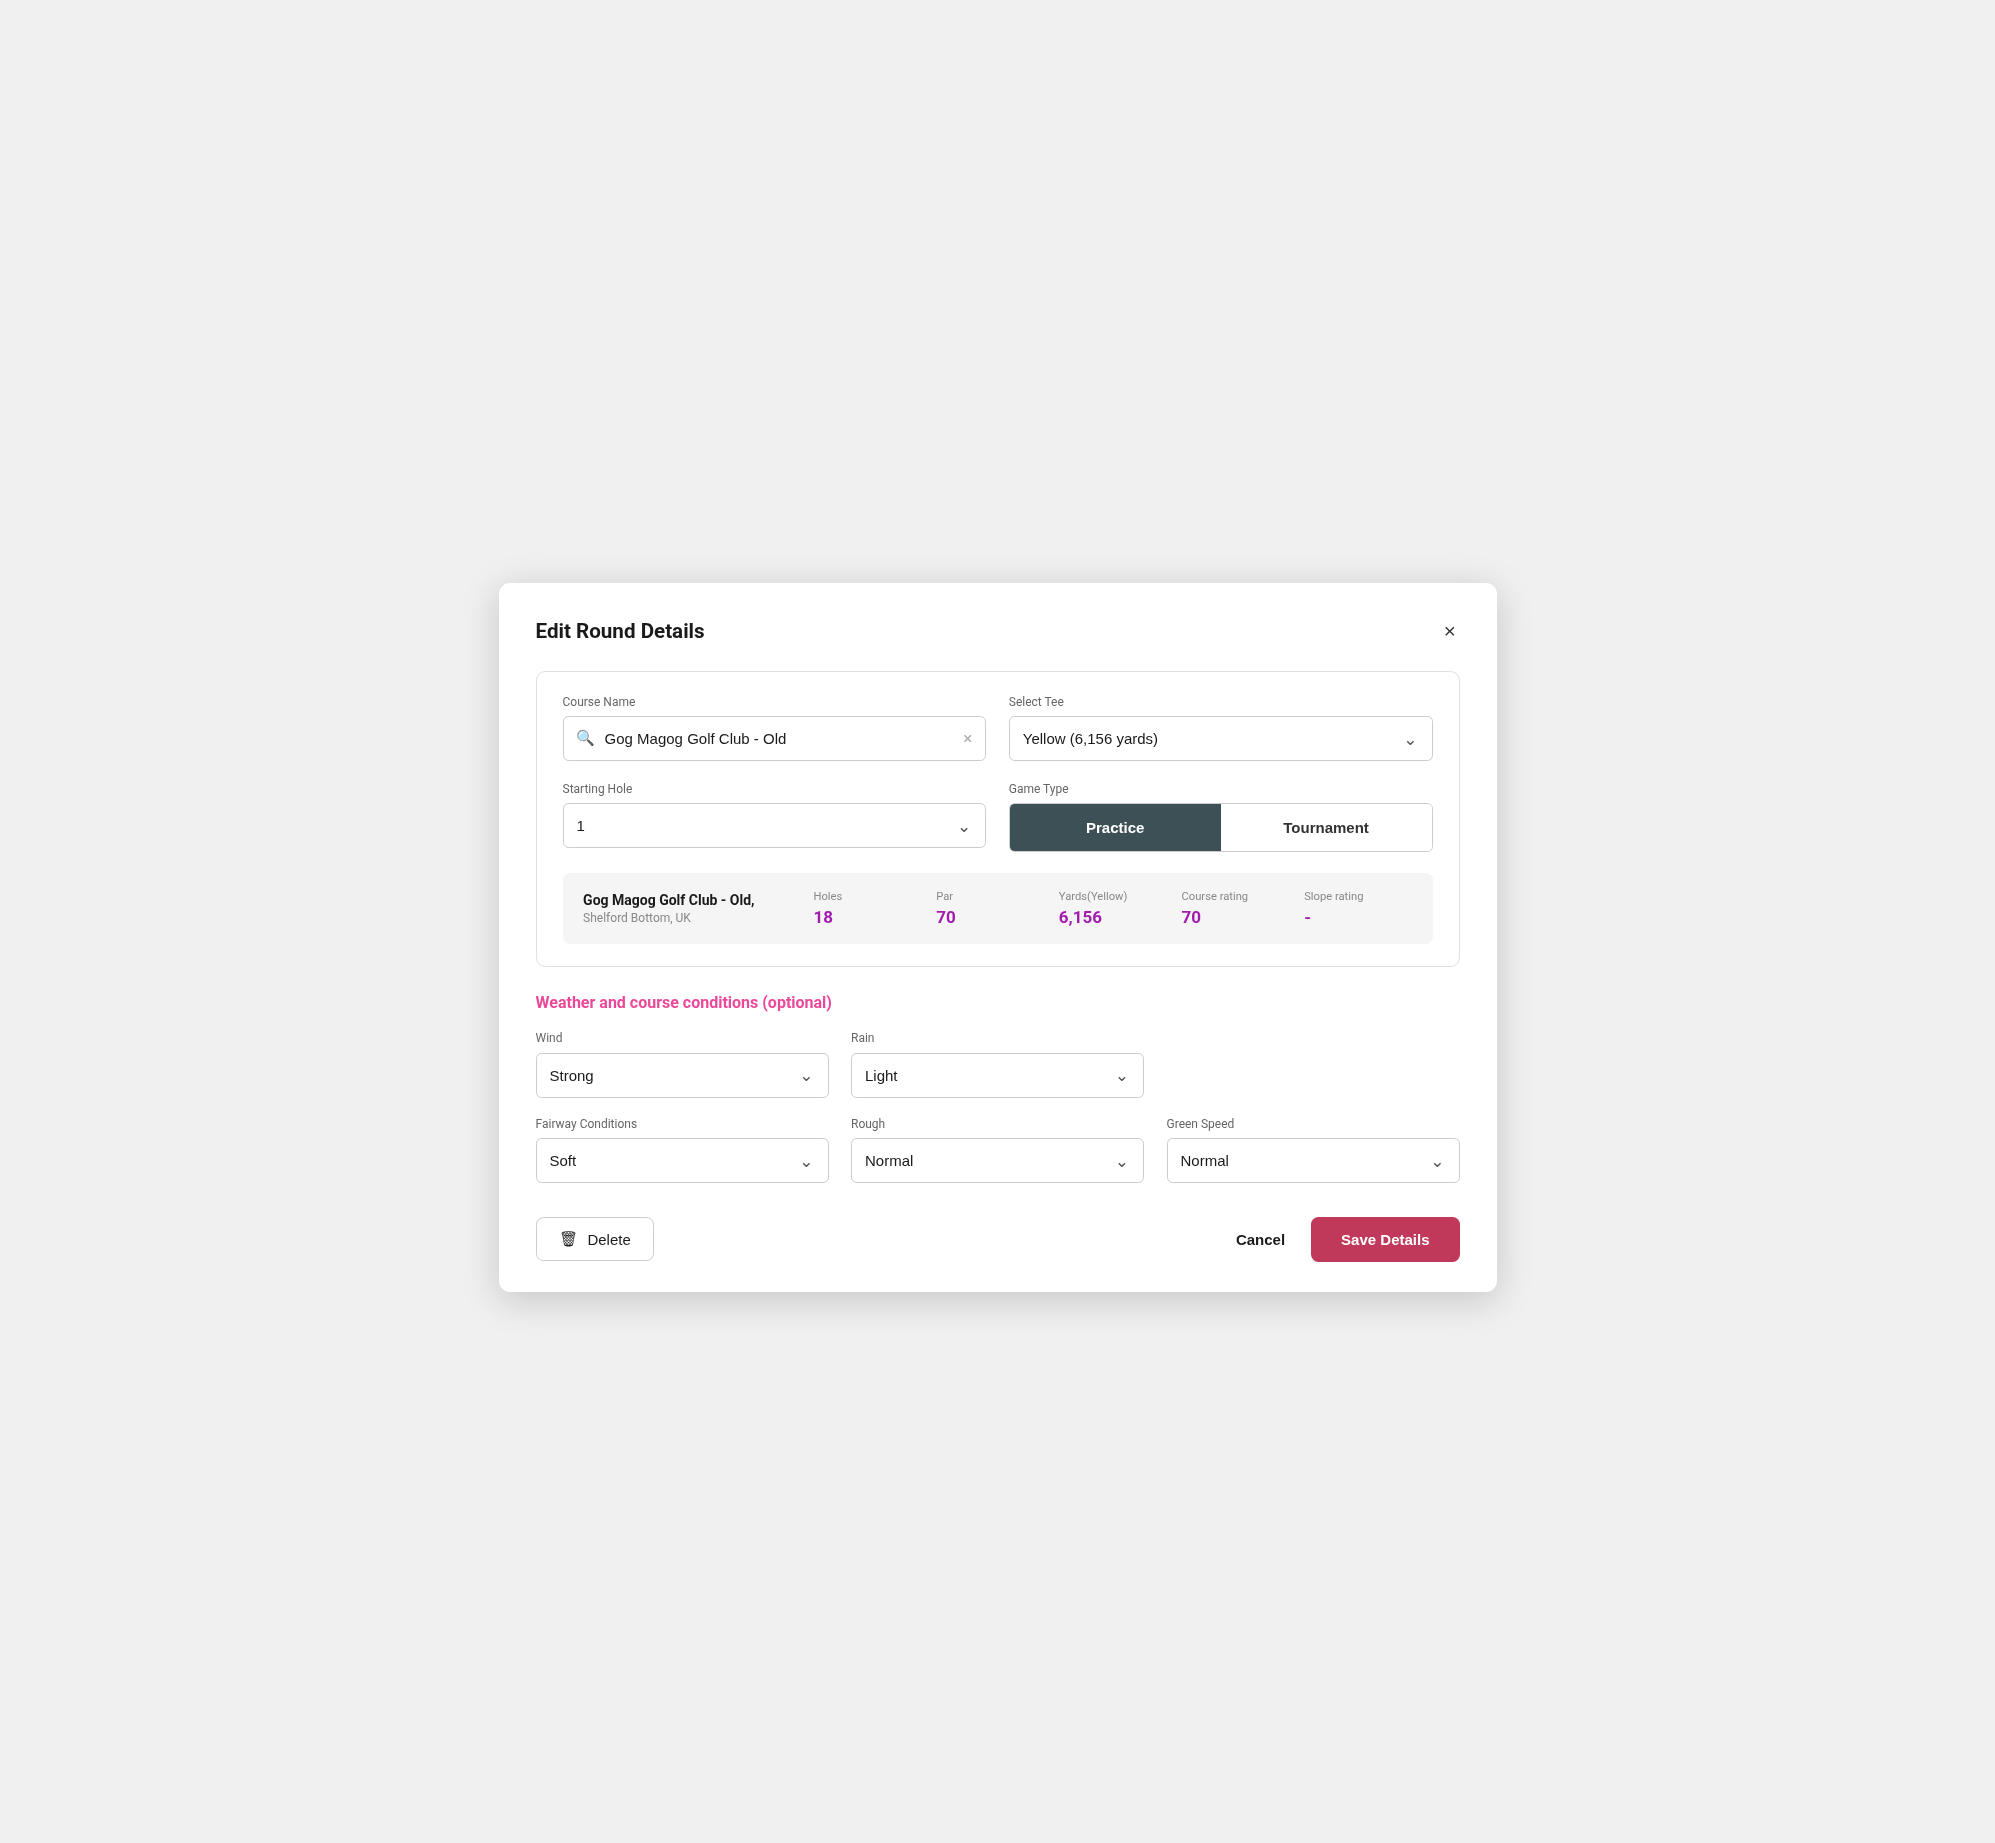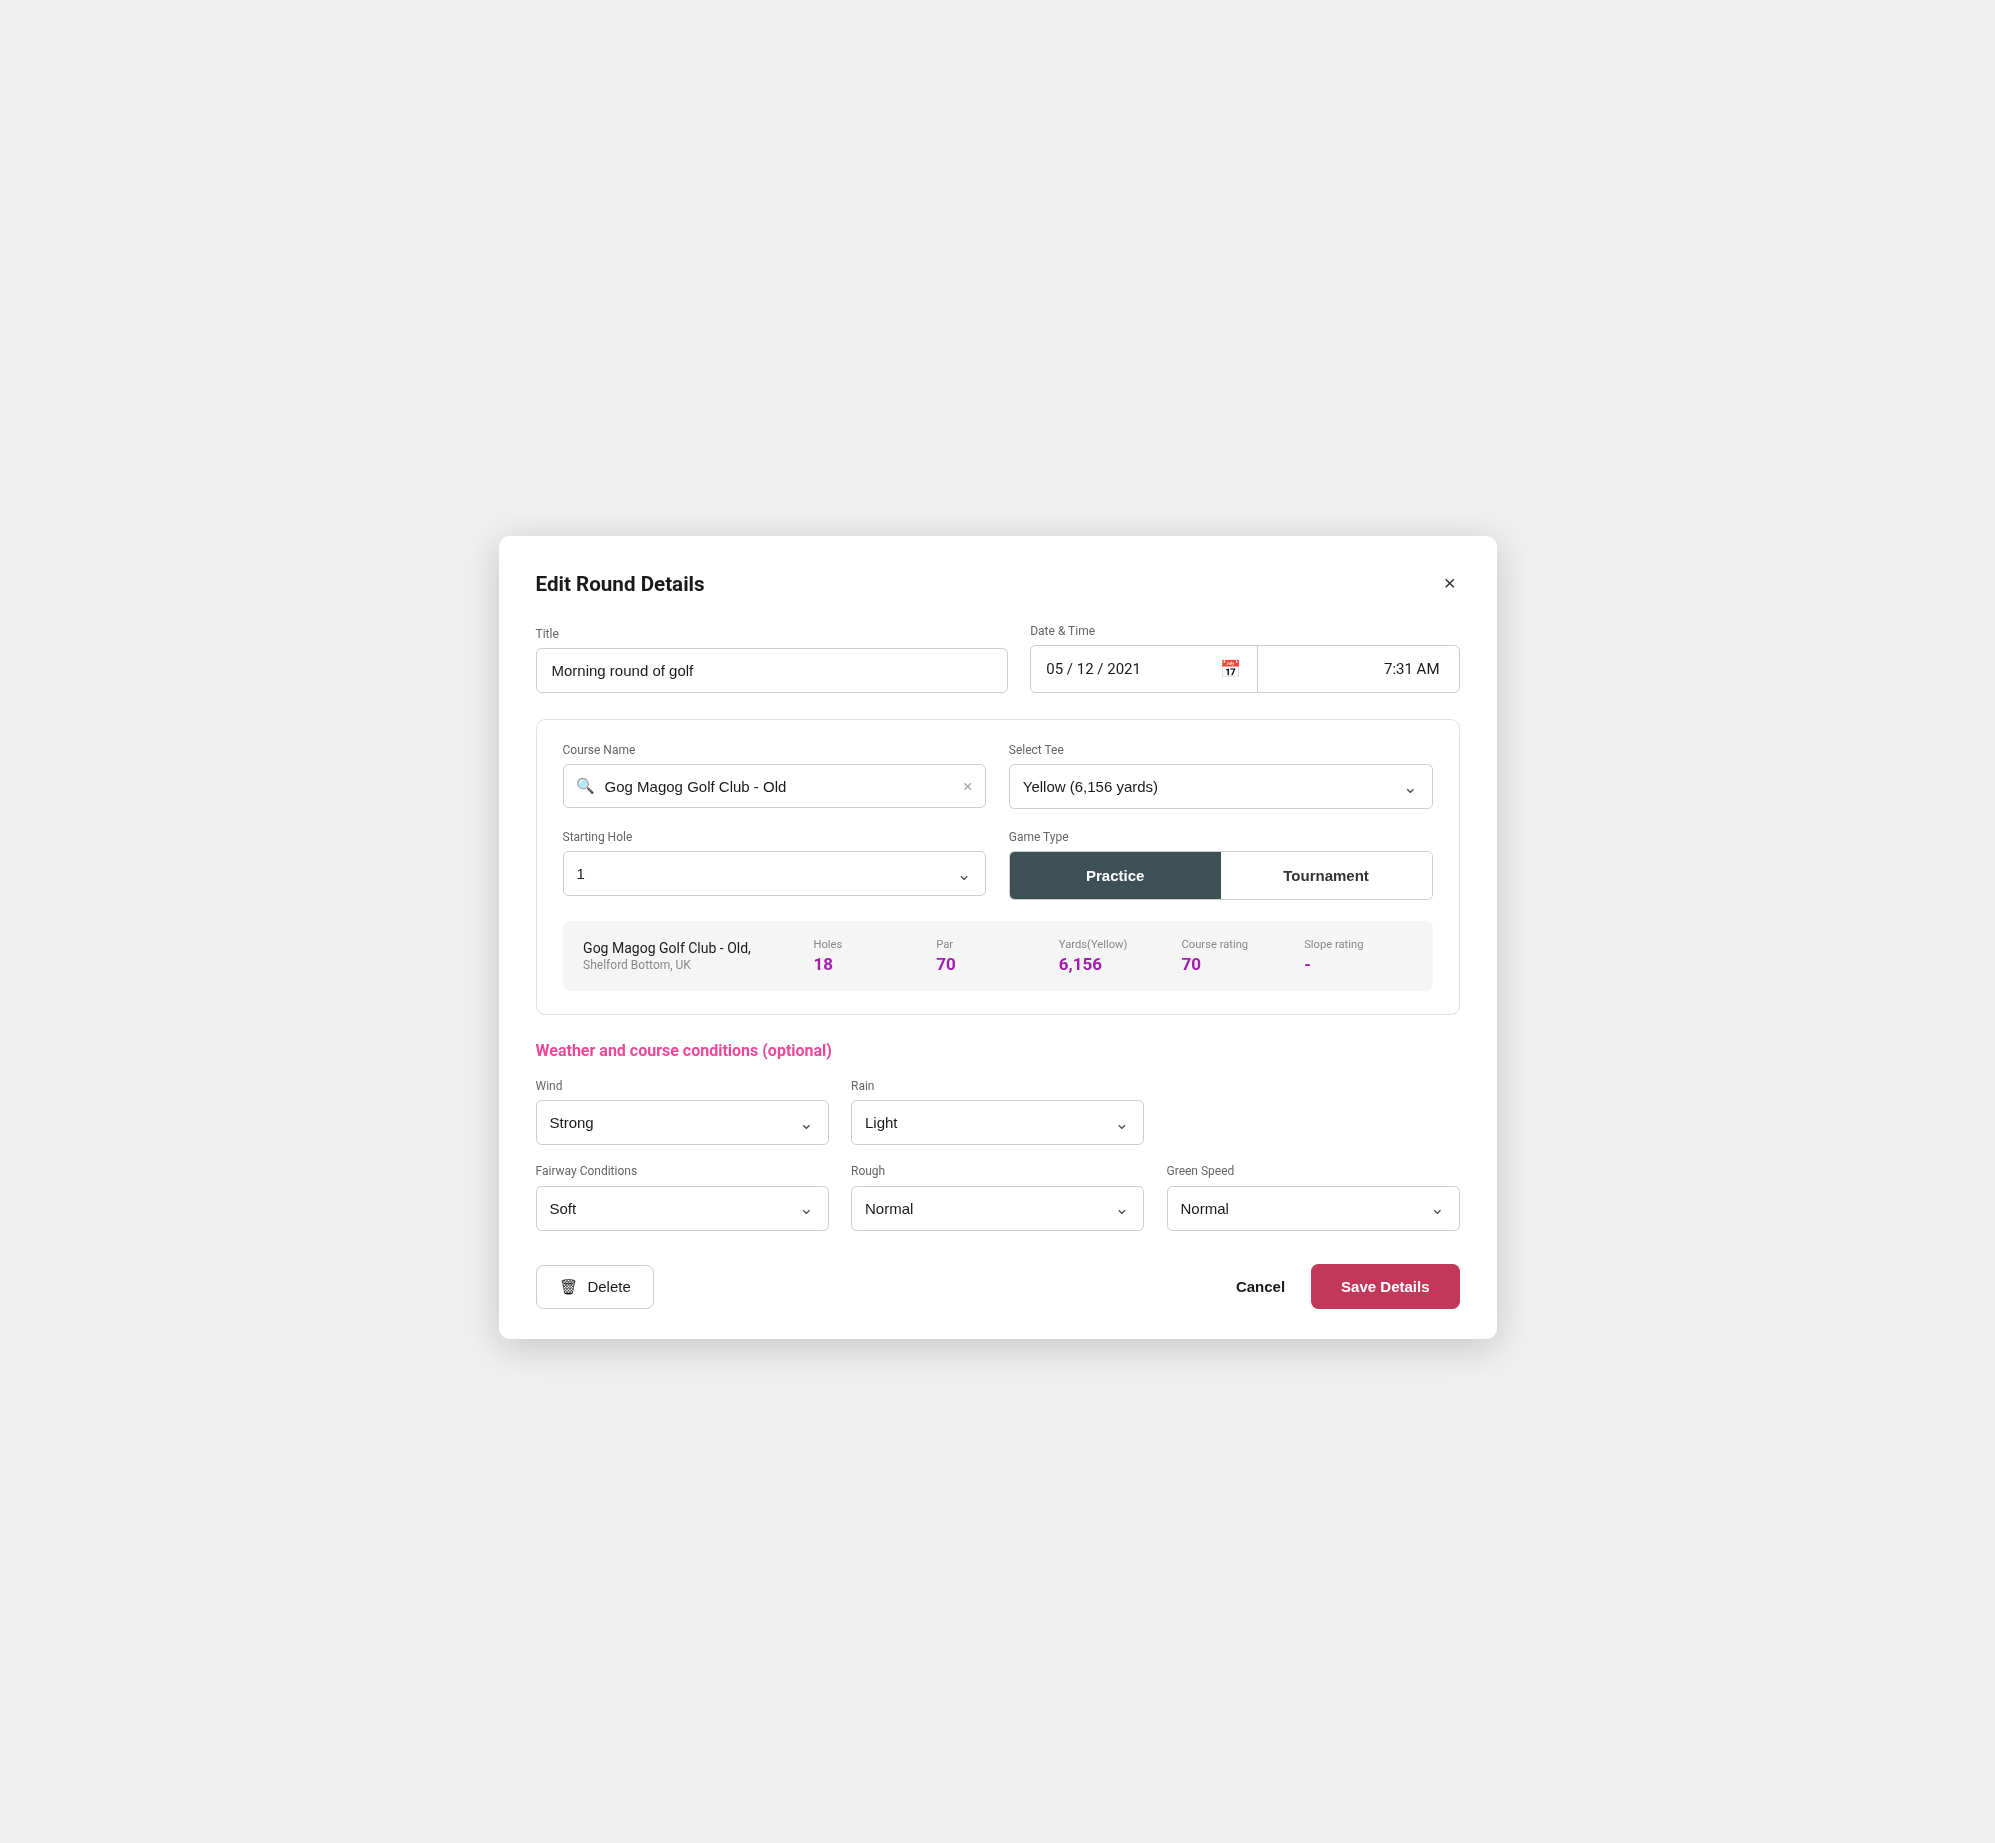--- a/index.html
+++ b/index.html
@@ -209,21 +209,21 @@
       padding: 17px 20.6px;
       display: flex;
       align-items: center;
       gap: 15px;
     }
     .course-info-name {
       flex: 2;
     }
     .course-info-name .name {
       font-size: 14px;
-      font-weight: 400;
+      font-weight: 700;
       color: #1a1a1a;
     }
     .course-info-name .location {
       font-size: 12px;
       color: #888;
       margin-top: 2.8px;
     }
     .course-stat {
       display: flex;
       flex-direction: column;
@@ -313,38 +313,20 @@
 </head>
 <body>
 
 <div class="modal">
 
   <div class="modal-header">
     <h2 class="modal-title">Edit Round Details</h2>
     <button class="close-btn">×</button>
   </div>
 
-  <div class="top-section">
-    <div class="field-group title-group">
-      <label class="field-label">Title</label>
-      <input class="text-input" type="text" value="Morning round of golf" style="">
-    </div>
-    <div class="field-group datetime-group">
-      <label class="field-label">Date &amp; Time</label>
-      <div class="datetime-row">
-        <div class="date-field">
-          <span>05 / 12 / 2021</span>
-          <span class="calendar-icon">📅</span>
-        </div>
-        <div class="time-field">
-          <span>7:31 AM</span>
-        </div>
-      </div>
-    </div>
-  </div>
 
   <div class="section-card">
 
     <div class="two-col">
 
       <div class="field-group">
         <label class="field-label">Course Name</label>
         <div class="search-input-wrap">
           <span class="search-icon">🔍</span>
           <input type="text" value="Gog Magog Golf Club - Old" style="">

